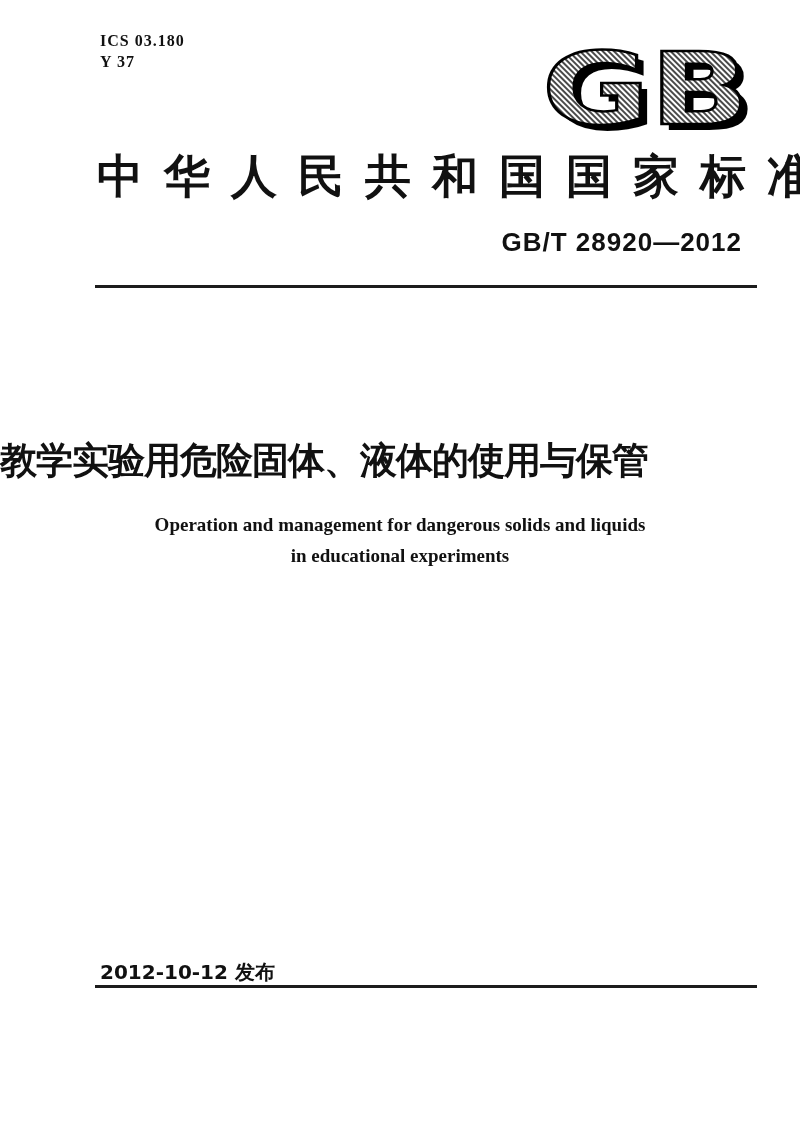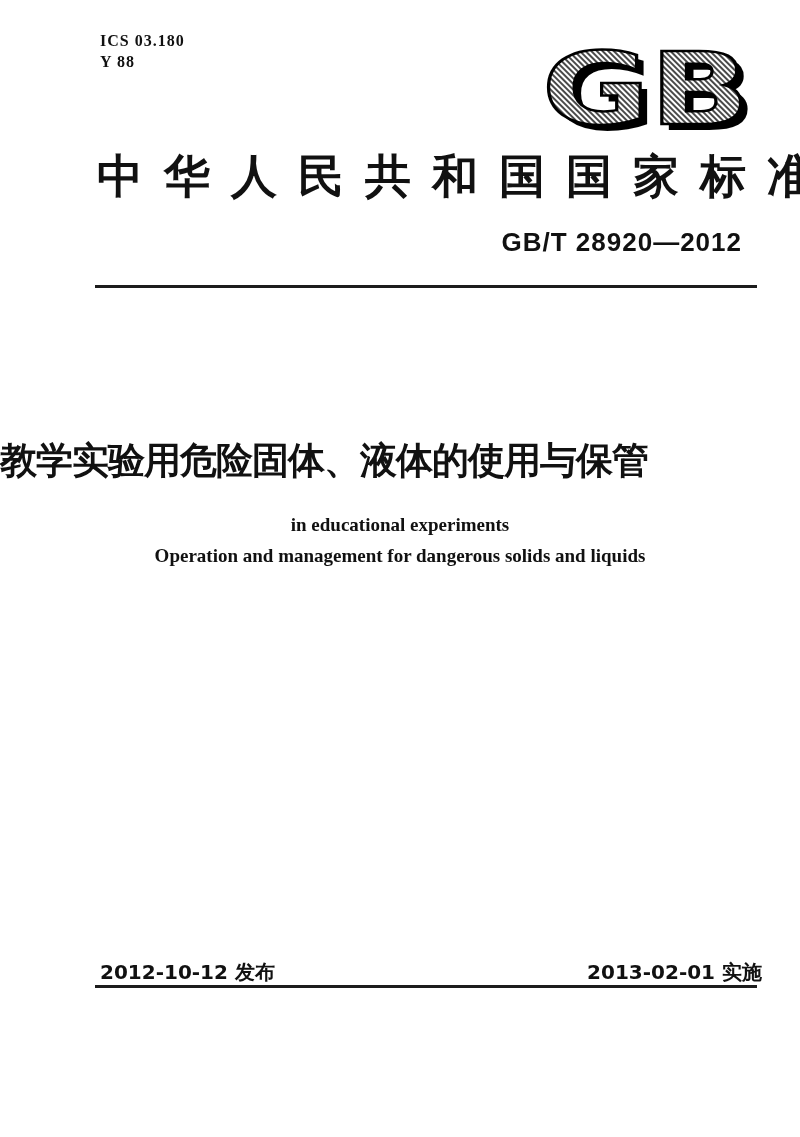--- a/index.html
+++ b/index.html
@@ -32,21 +32,21 @@
     position:absolute; left:0; top:436px; width:100%;
     font-size:37px; font-weight:bold; letter-spacing:-1px;
     font-family:"DejaVu Sans", sans-serif; white-space:nowrap;
   }
   .en-title {
     position:absolute; left:0; top:509px; width:100%;
     text-align:center; font-size:19px; font-weight:bold; line-height:31px;
     font-family:"Liberation Serif", serif;
   }
   .dates-row {
-    position:absolute; left:100px; right:38px; top:959px;
+    position:absolute; left:100px; right:51px; top:959px;
     display:flex; justify-content:space-between;
     font-family:"DejaVu Sans", sans-serif; font-weight:bold; font-size:20px;
     white-space:nowrap;
     gap:20px;
   }
   .rule-bottom {
     position:absolute; left:95px; top:985px; width:662px; height:3px;
     background:#1c1c1c;
   }
   .issuer-1 {
@@ -71,21 +71,21 @@
       #ababab 0 6px, #dcdcdc 6px 9px, #b8b8b8 9px 14px, #e9e9e9 14px 17px);
   }
 </style>
 </head>
 <body>
 
 <div class="page">
 
   <div class="ics-block">
     <div>ICS 03.180</div>
-    <div>Y 88</div>
+    <div>Y 37</div>
   </div>
 
   <svg class="gb-logo" viewBox="0 0 220 98" xmlns="http://www.w3.org/2000/svg">
     <defs>
       <pattern id="halftone" width="4" height="4" patternUnits="userSpaceOnUse" patternTransform="rotate(45)">
         <rect width="4" height="4" fill="#ffffff"></rect>
         <rect width="4" height="2" fill="#4a4a4a"></rect>
       </pattern>
     </defs>
     <text x="9" y="92" font-family="DejaVu Sans, sans-serif" font-weight="bold" font-size="100" textLength="208" lengthAdjust="spacingAndGlyphs" fill="#000000">GB</text>
@@ -94,27 +94,26 @@
 
   <div class="heading-zh">中华人民共和国国家标准</div>
 
   <div class="std-number">GB/T 28920—2012</div>
 
   <div class="rule-top"></div>
 
   <div class="main-title">教学实验用危险固体、液体的使用与保管</div>
 
   <div class="en-title">
+    <div>Operation and management for dangerous solids and liquids</div>
     <div>in educational experiments</div>
-    <div>Operation and management for dangerous solids and liquids</div>
   </div>
 
   <div class="dates-row">
     <span>2012-10-12 发布</span>
-    <span>2013-02-01 实施</span>
   </div>
 
   <div class="rule-bottom"></div>
 
   <svg class="seal" viewBox="0 0 70 70" xmlns="http://www.w3.org/2000/svg">
     <defs>
       <pattern id="sealNoise" width="6" height="6" patternUnits="userSpaceOnUse">
         <rect width="6" height="6" fill="#ffffff"></rect>
         <circle cx="1.6" cy="1.8" r="1.2" fill="#1d1d1d"></circle>
         <rect x="3.4" y="3.2" width="2" height="1.8" fill="#2b2b2b"></rect>

